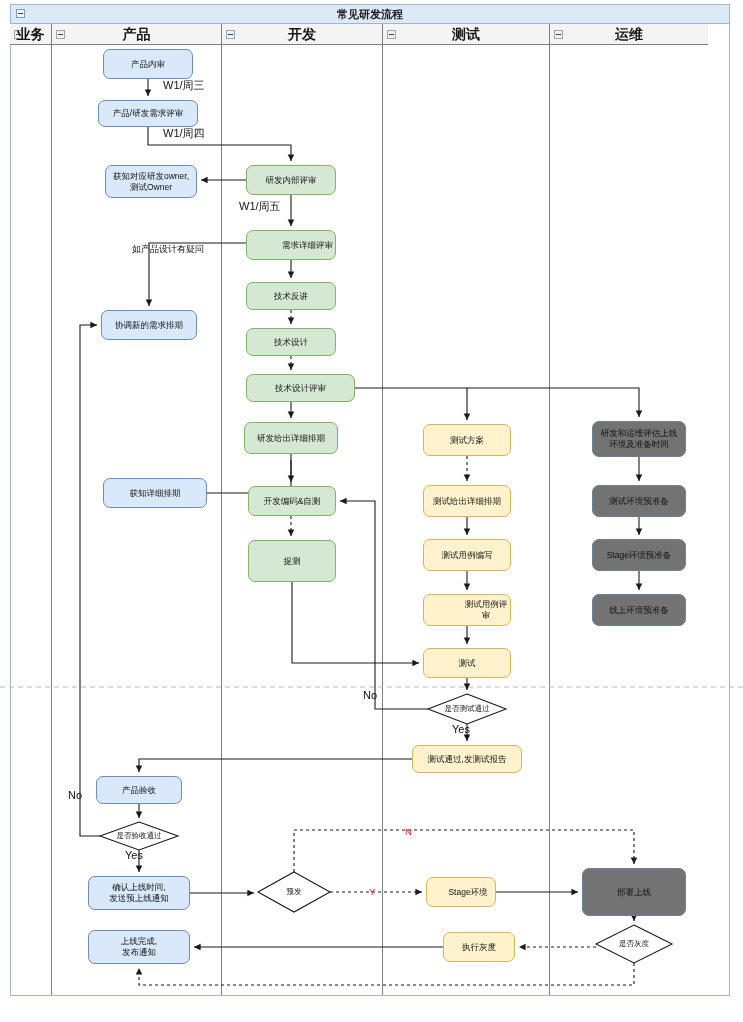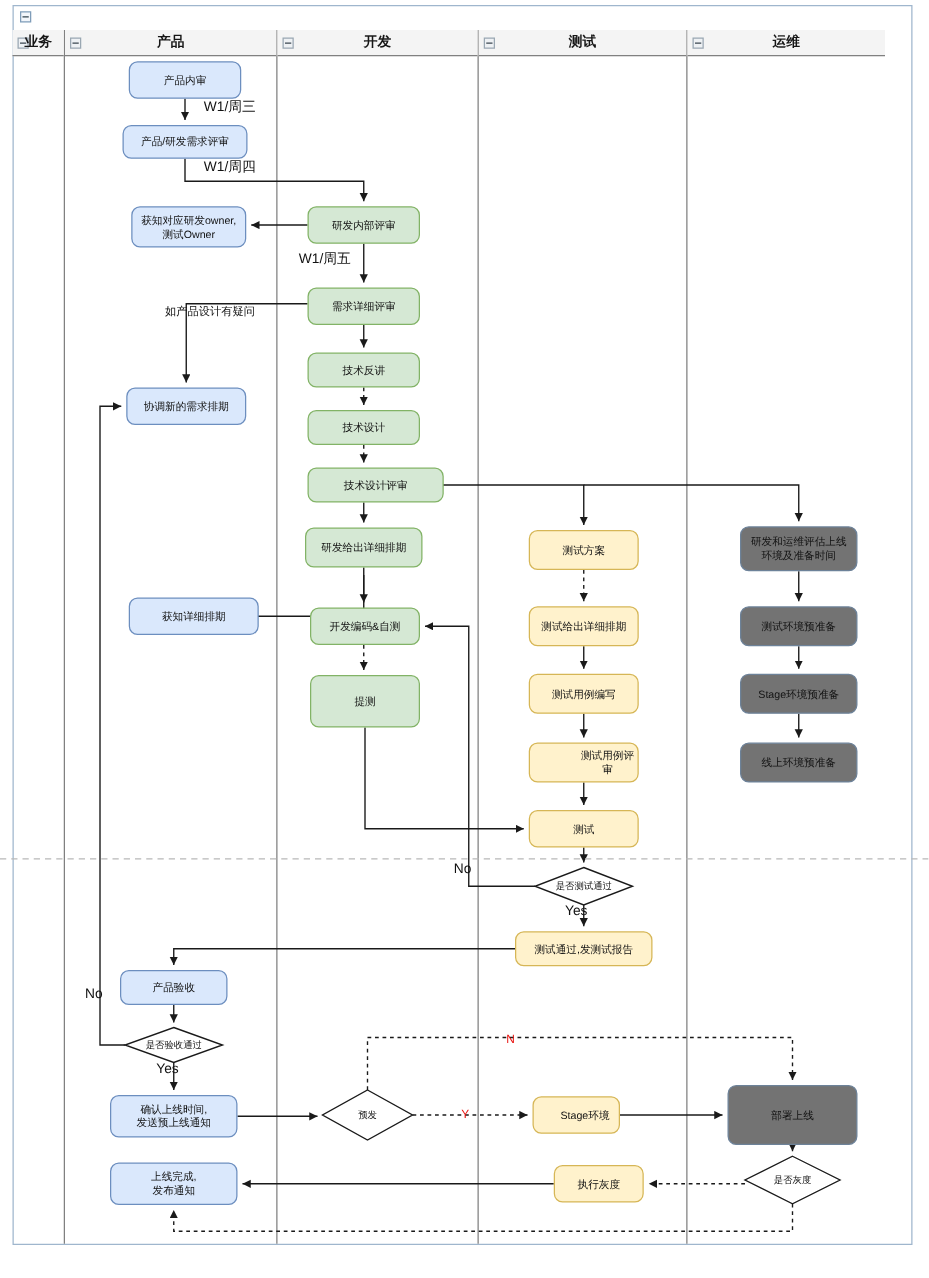--- a/index.html
+++ b/index.html
@@ -10,21 +10,21 @@
   .pool{position:absolute;left:10px;top:4px;width:720px;height:992px;border:1px solid #9fb6cd;background:#fff;box-sizing:border-box;}
   .pool-title{position:absolute;left:11px;top:5px;width:718px;height:19px;
     background:#dce9f7;border-bottom:1px solid #9fb6cd;box-sizing:border-box;
     font-size:11px;font-weight:bold;color:#1a1a1a;text-align:center;line-height:19px;}
   .pool-collapse{position:absolute;left:16px;top:9px;width:9px;height:9px;border:1px solid #7f9db9;background:#f2f6fb;box-sizing:border-box;}
   .pool-collapse:after{content:"";position:absolute;left:1px;top:3px;width:5px;height:1px;background:#33444f;}
 
   .lane{position:absolute;top:24px;height:971px;border-right:1px solid #808080;box-sizing:border-box;}
   .lane.last{border-right:none;}
   .lane-head{position:absolute;left:0;top:0;right:0;height:21px;background:#f4f4f4;border-bottom:1px solid #808080;box-sizing:border-box;}
-  .lane-label{position:absolute;left:0;right:0;top:0;height:36px;line-height:21px;text-align:center;font-size:11px;font-weight:bold;color:#161616;}
+  .lane-label{position:absolute;left:0;right:0;top:0;height:36px;line-height:21px;text-align:center;font-size:14px;font-weight:bold;color:#161616;}
   .lane-collapse{position:absolute;left:4px;top:6px;width:9px;height:9px;border:1px solid #9aa7b2;background:#eef1f4;box-sizing:border-box;}
   .lane-collapse:after{content:"";position:absolute;left:1px;top:3px;width:5px;height:1px;background:#3b4750;}
 
   
   .node{position:absolute;box-sizing:border-box;border-radius:7px;border:1px solid #666;
     display:flex;align-items:center;justify-content:center;text-align:center;
     font-size:8.5px;line-height:11px;color:#111;padding:1px 2px;}
   .node.blue{background:#dae8fc;border-color:#6c8ebf;}
   .node.green{background:#d5e8d4;border-color:#82b366;}
   .node.yellow{background:#fff2cc;border-color:#d6b656;}
@@ -41,20 +41,21 @@
   .elabel{position:absolute;font-size:9px;color:#111;white-space:nowrap;}
   .elabel.red{color:#e8130f;font-size:9.5px;}
   .elabel.big{font-size:11px;}
 </style>
 </head>
 <body>
 
 <div id="canvas">
 
   <div class="pool"></div>
+  <div class="pool-title">常见研发流程</div>
   <div class="pool-collapse"></div>
 
   <div id="lane-host">
       <div class="lane" style="left: 10px; width: 42px;">
         <div class="lane-head">
           <div class="lane-collapse"></div>
           <div class="lane-label">业务</div>
         </div>
       </div>
       <div class="lane" style="left: 52px; width: 170px;">
@@ -185,21 +186,21 @@
         <span>确认上线时间,
 发送预上线通知</span>
       </div>
       <div class="node blue" style="left: 88px; top: 930px; width: 102px; height: 34px;">
         <span>上线完成,
 发布通知</span>
       </div>
       <div class="node green" style="left: 246px; top: 165px; width: 90px; height: 30px;">
         <span>研发内部评审</span>
       </div>
-      <div class="node green" style="left: 246px; top: 230px; width: 90px; height: 30px;">
+      <div class="node green" style="left: 246px; top: 230px; width: 90px; height: 30px; justify-content: flex-end;">
         <span>需求详细评审</span>
       </div>
       <div class="node green" style="left: 246px; top: 282px; width: 90px; height: 28px; align-items: center;">
         <span>技术反讲</span>
       </div>
       <div class="node green" style="left: 246px; top: 328px; width: 90px; height: 28px;">
         <span>技术设计</span>
       </div>
       <div class="node green" style="left: 246px; top: 374px; width: 109px; height: 28px; justify-content: center;">
         <span>技术设计评审</span>

